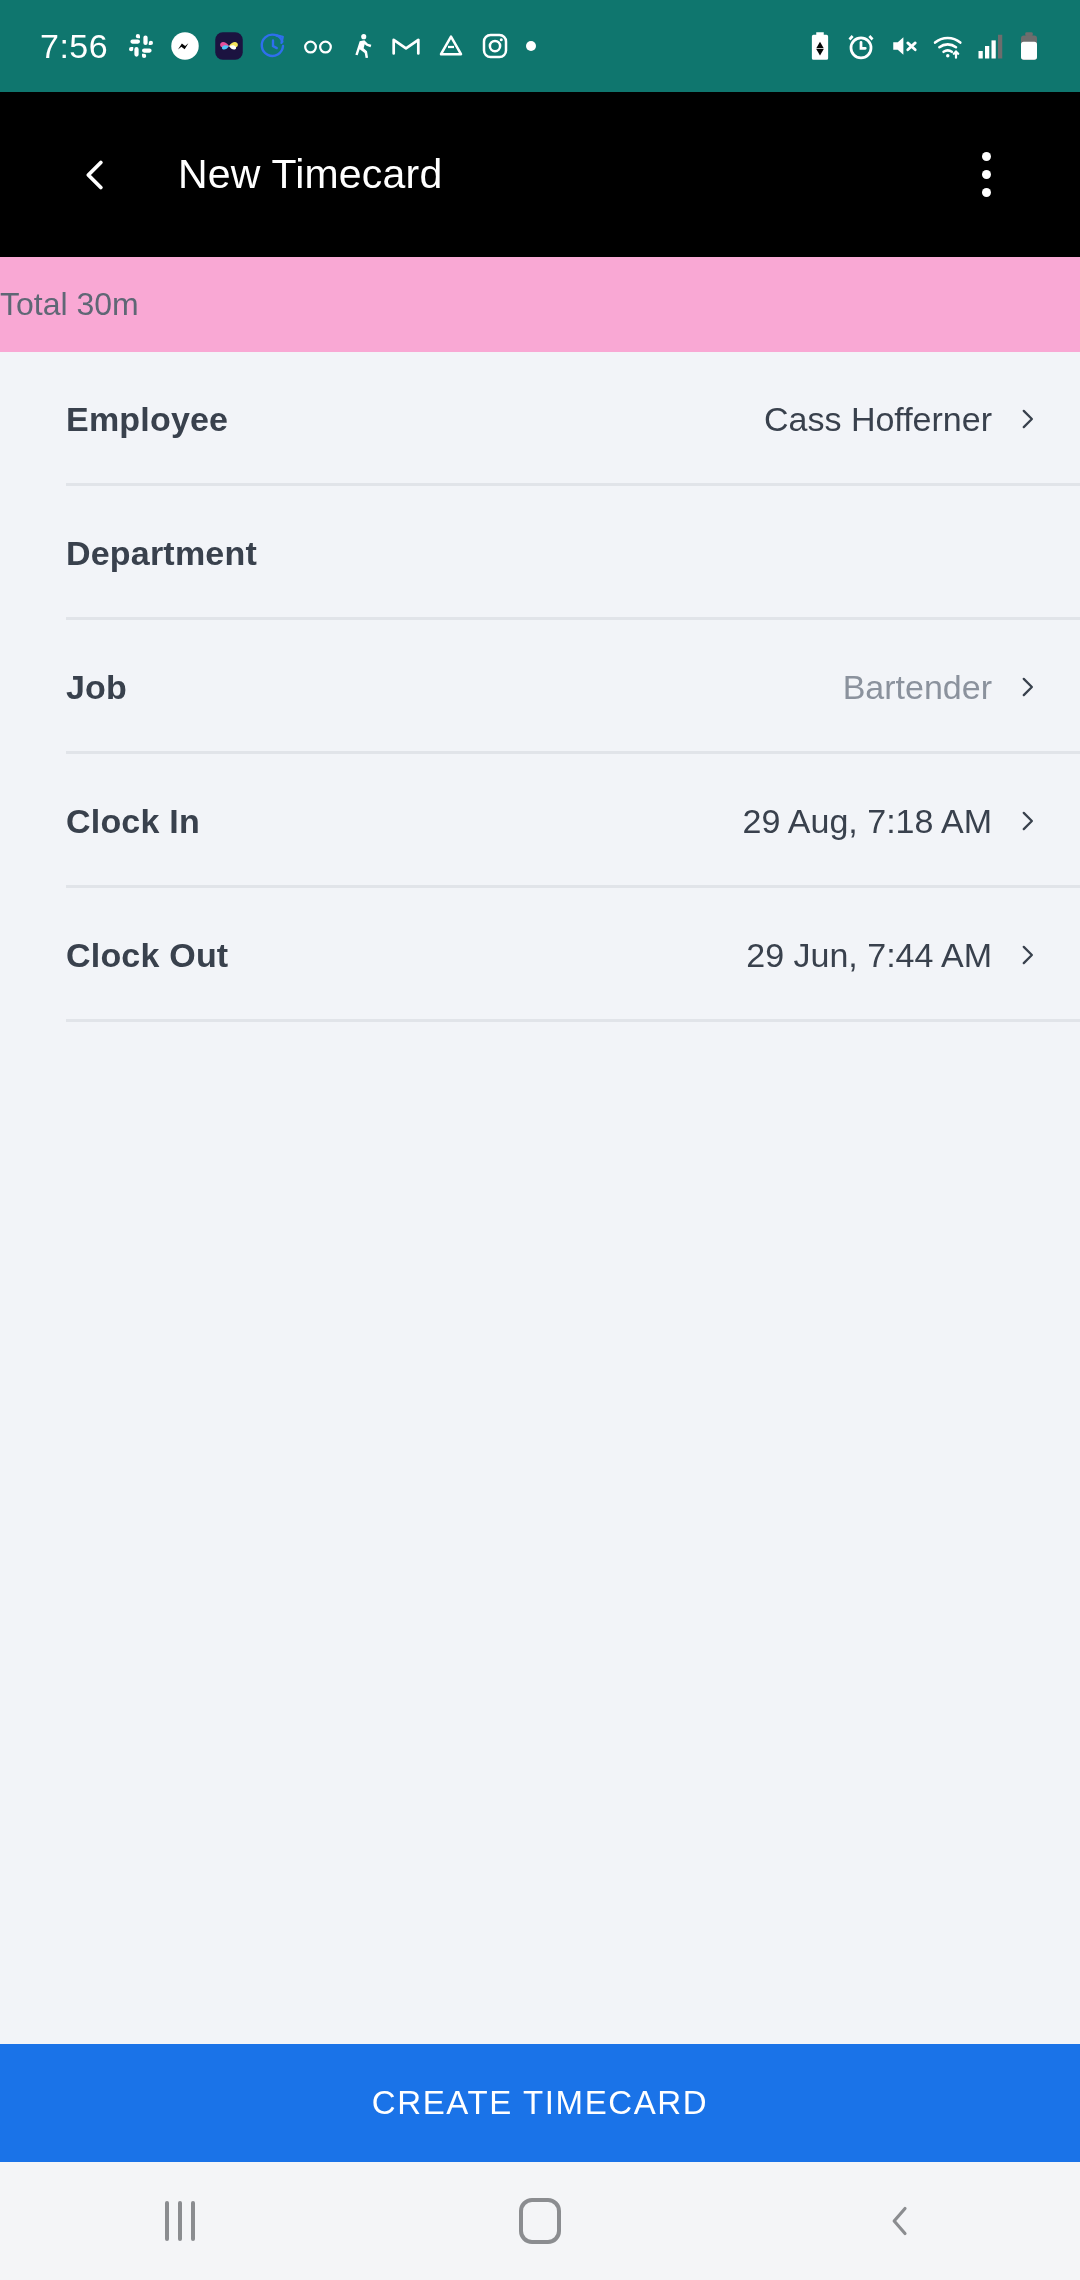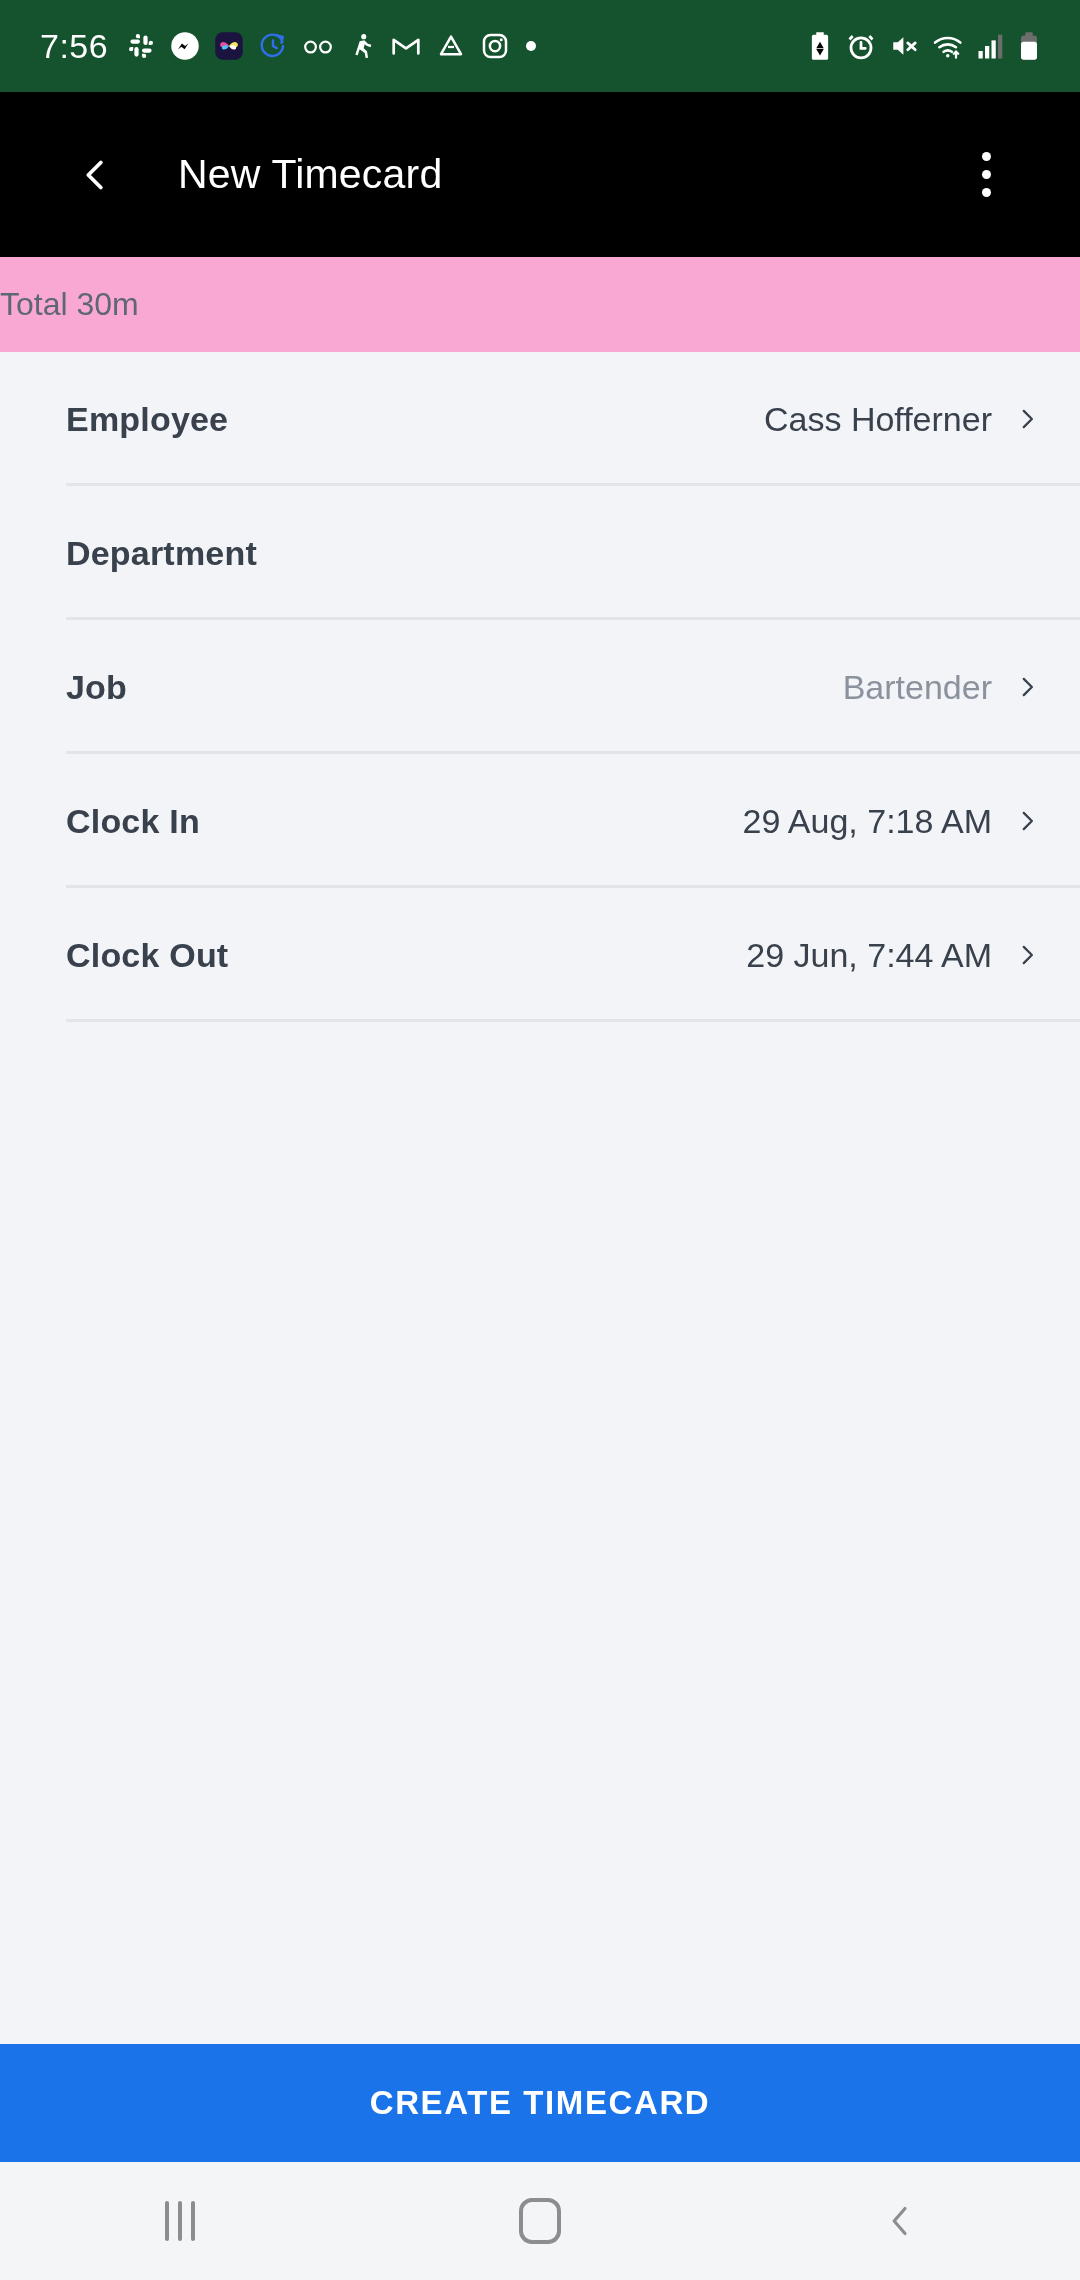--- a/index.html
+++ b/index.html
@@ -6,21 +6,21 @@
   html, body {
     width:1080px; height:2280px;
     background:#f2f4f8;
     font-family:"Liberation Sans", sans-serif;
     overflow:hidden;
   }
   .phone { width:1080px; height:2280px; display:flex; flex-direction:column; position:relative; }
 
   
   .status-bar {
-    height:92px; background:#14532d; color:#fff;
+    height:92px; background:#0f766e; color:#fff;
     display:flex; align-items:center; padding:0 40px;
     flex:0 0 auto;
   }
   .status-clock { font-size:34px; letter-spacing:.5px; line-height:1; margin-right:18px; }
   .status-left { display:flex; align-items:center; gap:14px; }
   .status-spacer { flex:1 1 auto; }
   .status-right { display:flex; align-items:center; gap:13px; }
   .sicon { display:inline-flex; align-items:center; justify-content:center; }
   .sicon svg { display:block; }
 
@@ -64,21 +64,21 @@
   .row-value.muted { color:#8b929d; }
   .chev { display:inline-flex; align-items:center; }
 
   
   .cta {
     height:118px; background:#1a73e8;
     display:flex; align-items:center; justify-content:center;
     flex:0 0 auto;
   }
   .cta-label {
-    color:#fff; font-size:33px; font-weight:bold;
+    color:#fff; font-size:33px; font-weight:normal;
     letter-spacing:1.6px;
   }
 
   
   .nav-bar {
     height:118px; background:#f4f5f7;
     display:flex; align-items:center; justify-content:space-around;
     flex:0 0 auto;
   }
   .nav-btn { width:180px; height:100px; display:flex; align-items:center; justify-content:center; }

